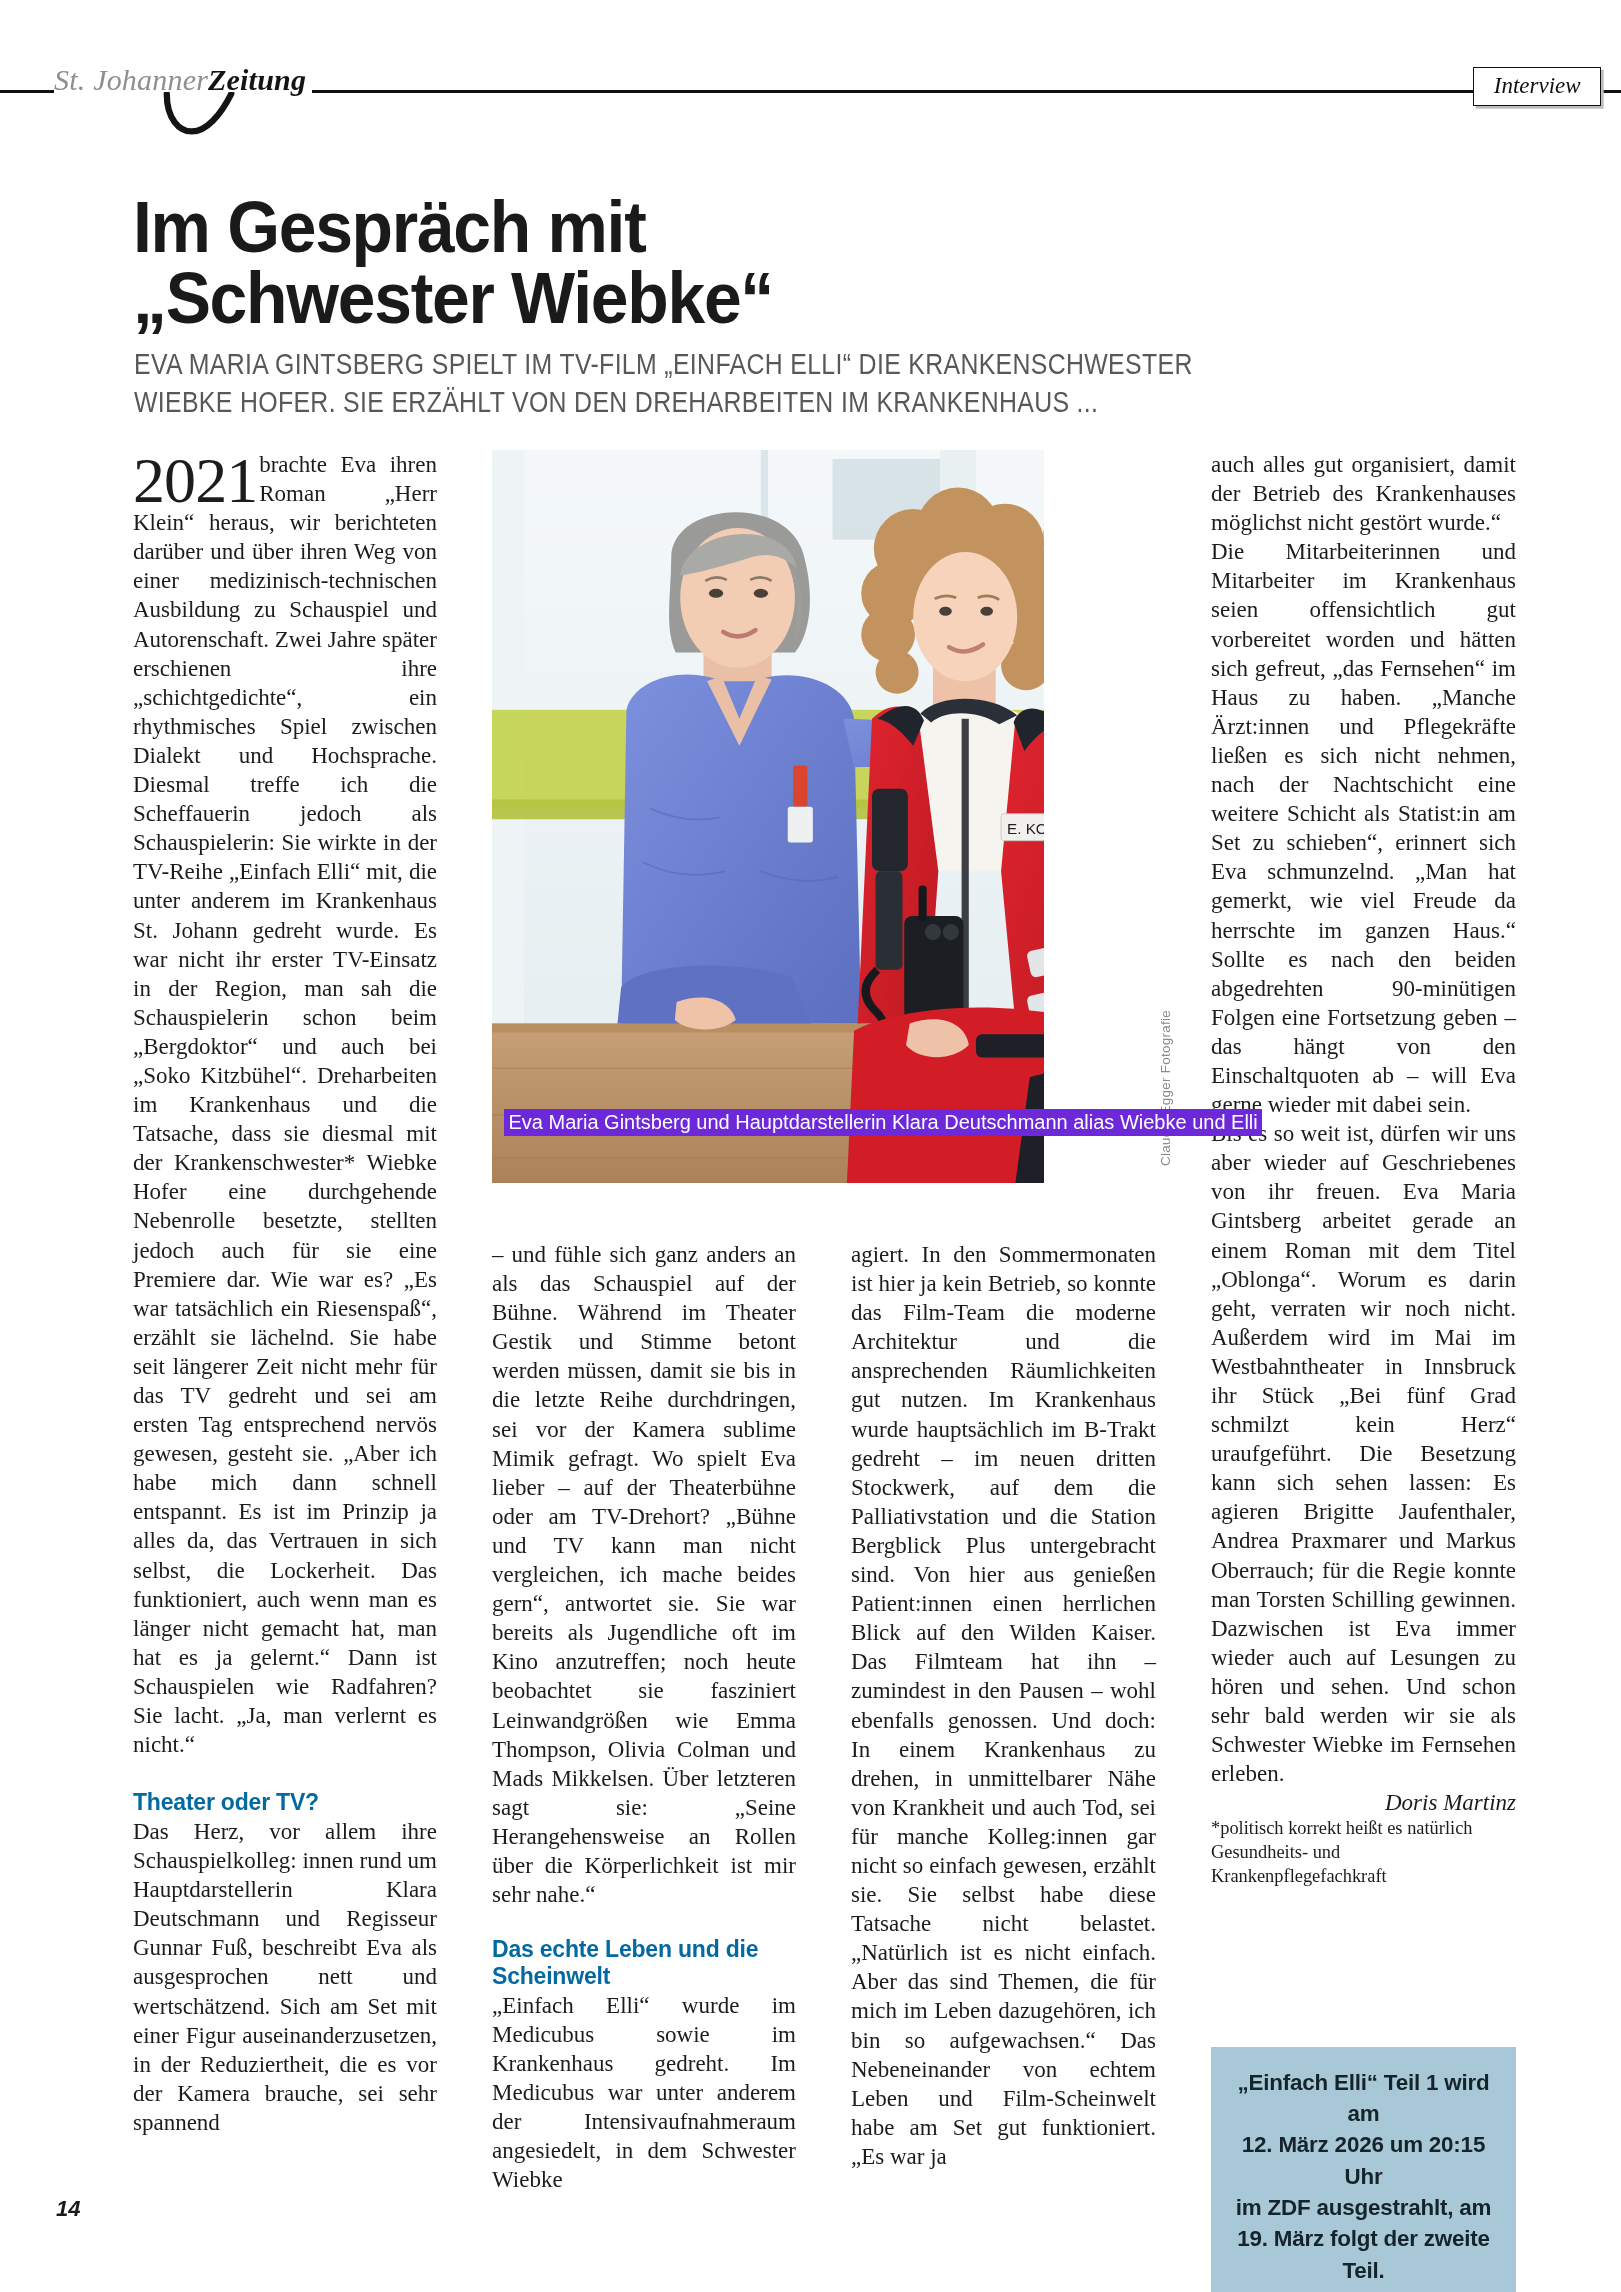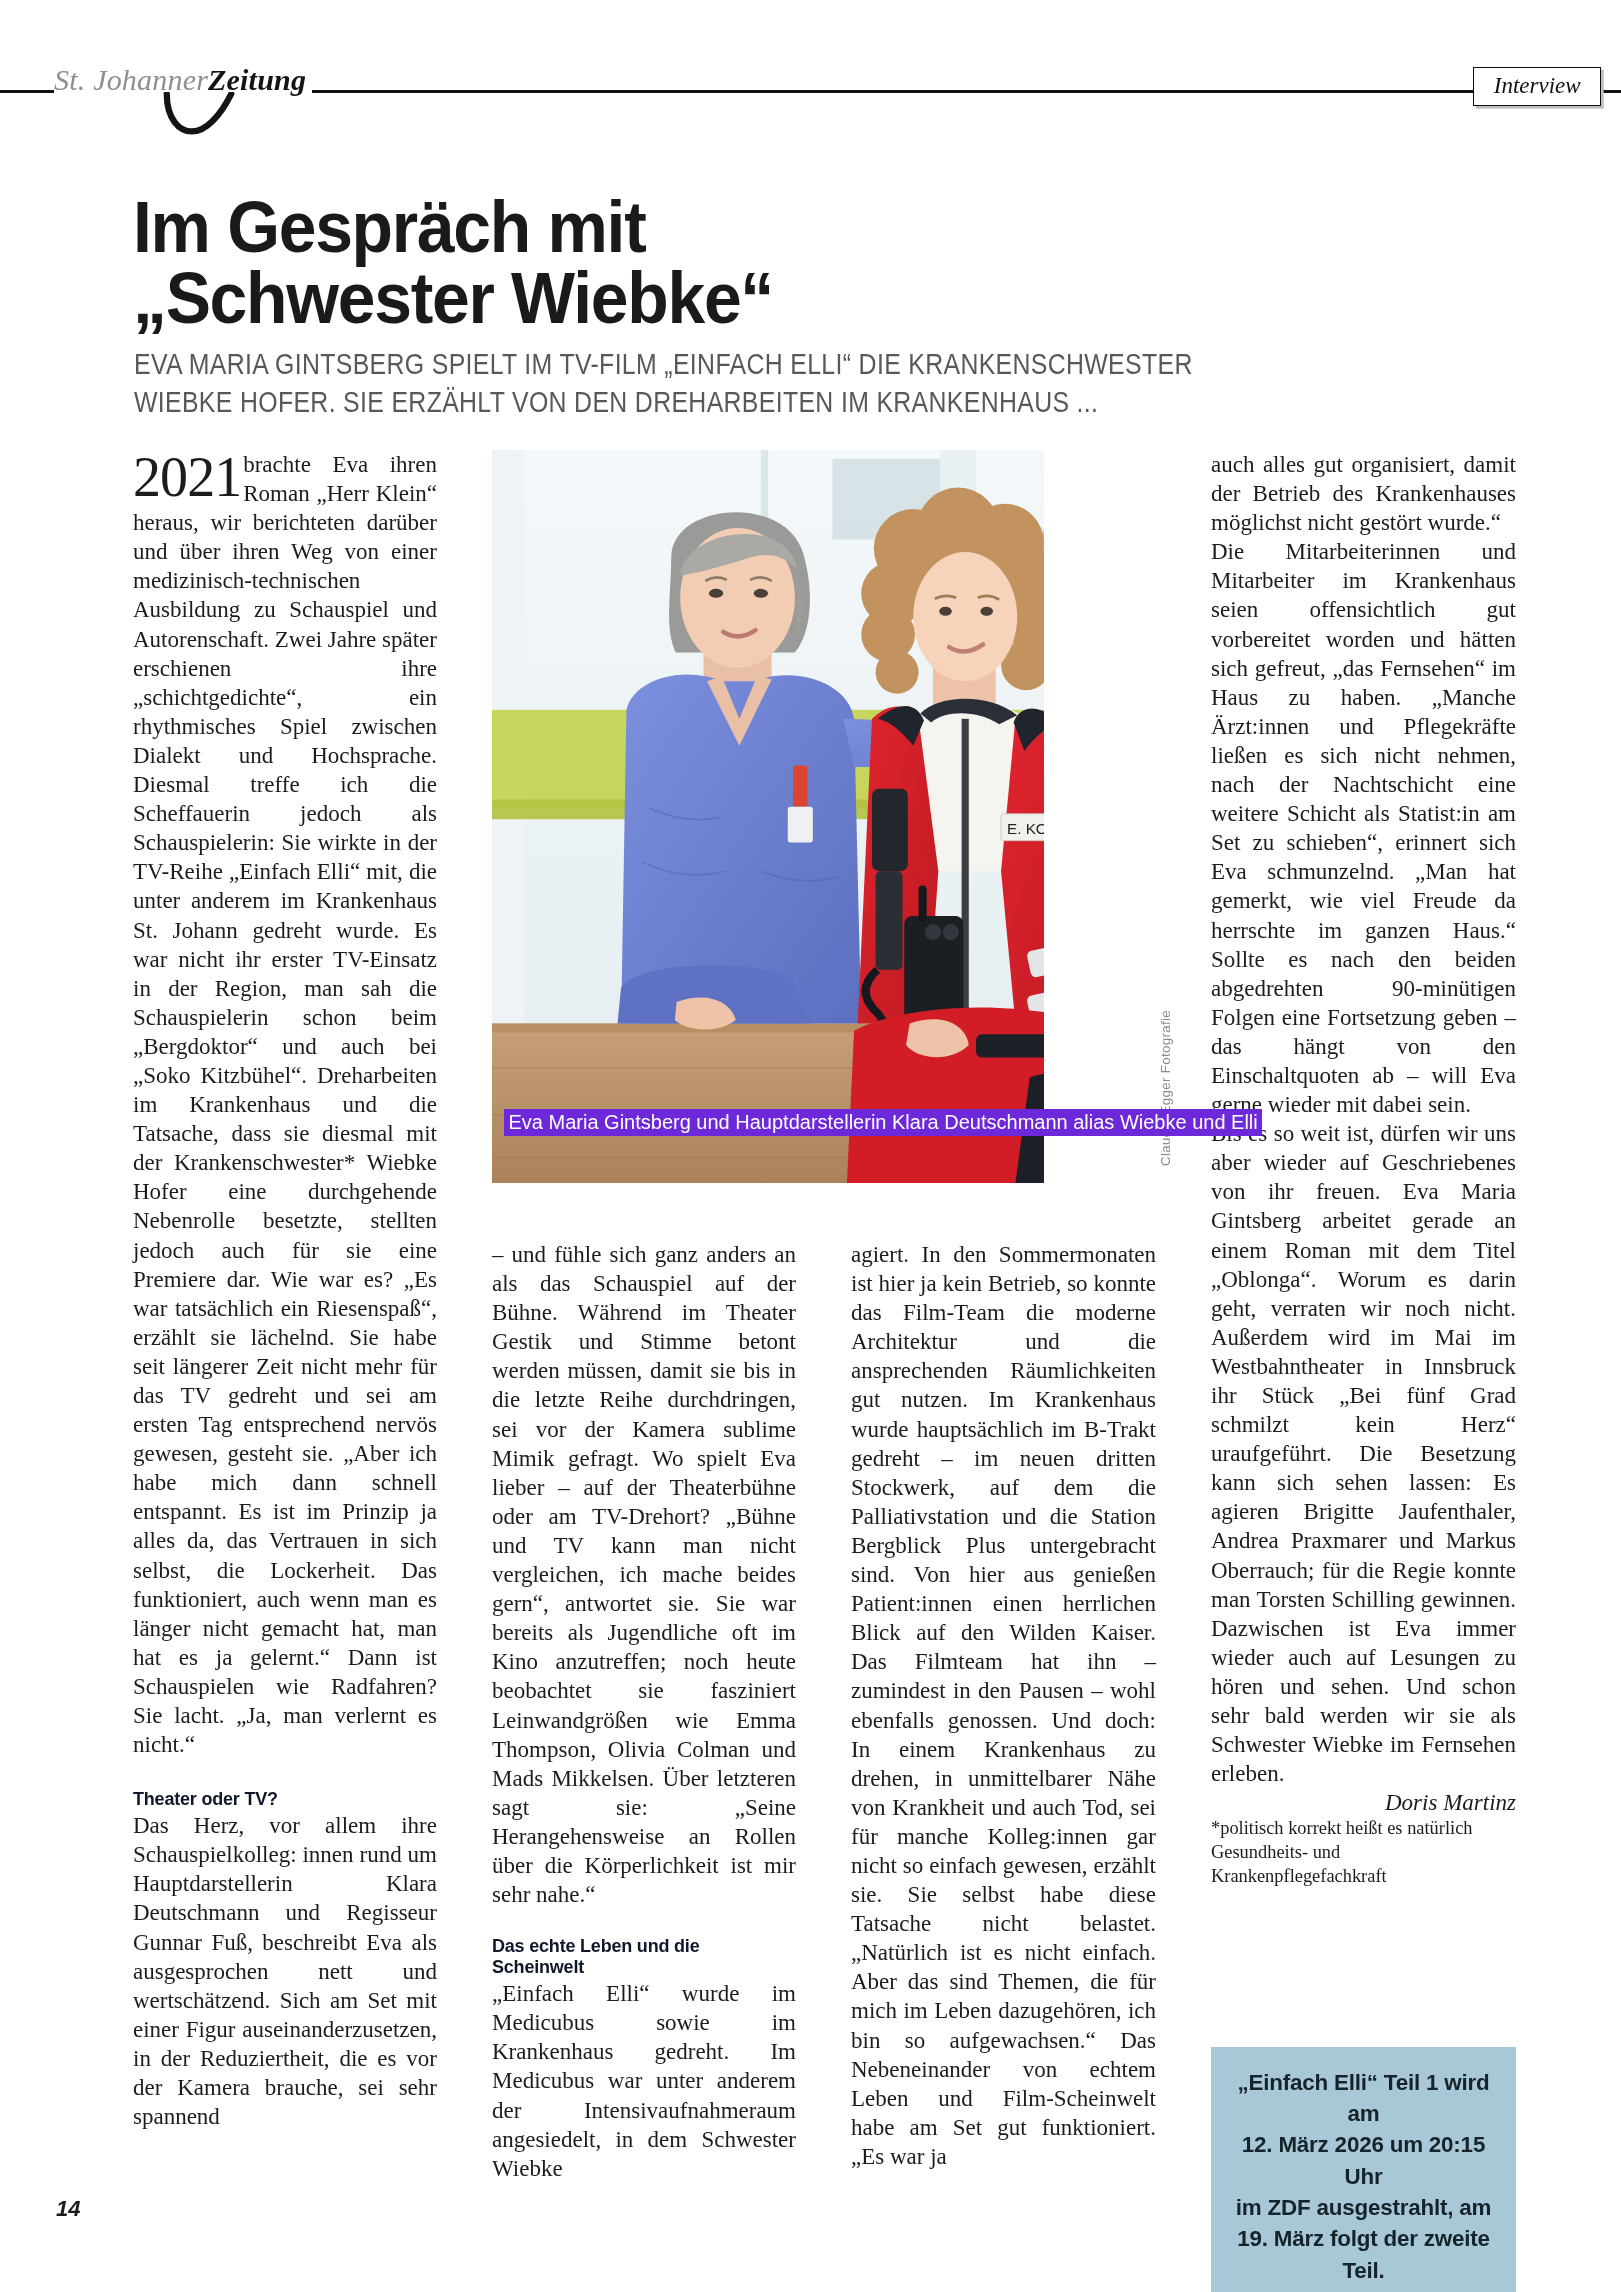--- a/index.html
+++ b/index.html
@@ -77,33 +77,33 @@
   .c2{left:492px;width:304px;top:1240px;}
   .c3{left:851px;width:305px;top:1240px;}
   .c4{left:1211px;width:305px;top:450px;}
 
   .col p{margin:0;text-indent:0;}
   .col p + p{margin-top:0px;}
 
   .dropyear{
     float:left;
     font-family:"Liberation Serif",serif;
-    font-size:56px;line-height:0.80;
+    font-size:64px;line-height:0.80;
     font-weight:400;
     margin:5.4px 1.8px 0 0;
     letter-spacing:-0.9px;
   }
 
   .subhead{
     font-family:"Liberation Sans",sans-serif;
     font-weight:700;
-    font-size:18px;
+    font-size:23px;
     line-height:1.17;
     letter-spacing:-0.2px;
-    color:#0f172a;
+    color:#0369a1;
     margin:27px 0 0.9px 0;
     text-align:left;
     -webkit-hyphens:none;hyphens:none;
   }
   .c1 .subhead{margin-top:30px;}
 
   .byline{
     text-align:right;
     font-style:italic;
     font-size:23px;

